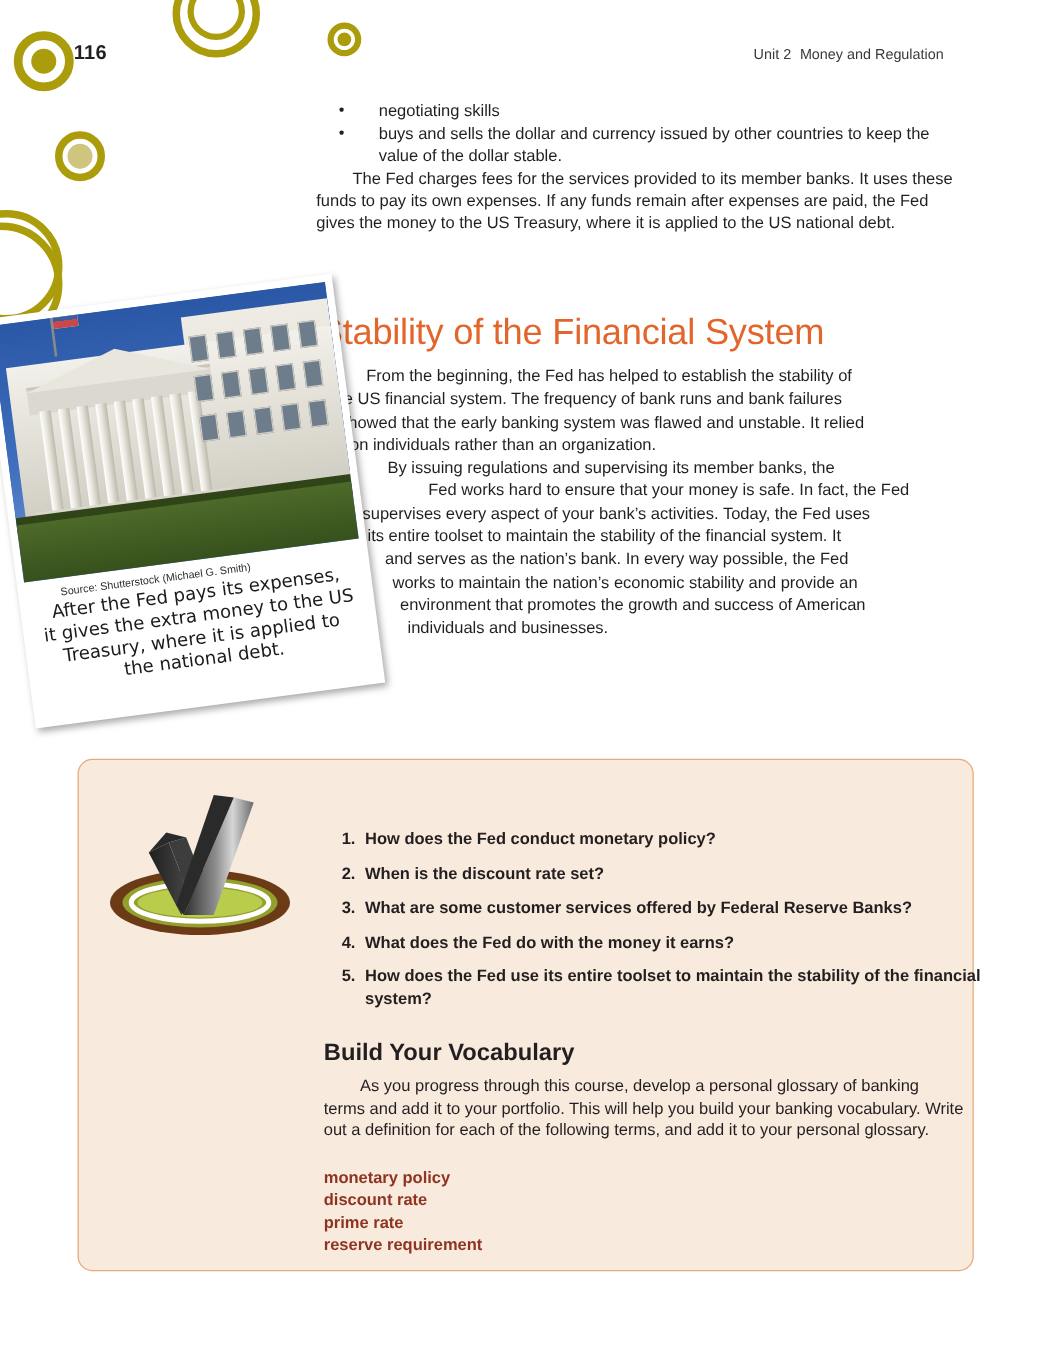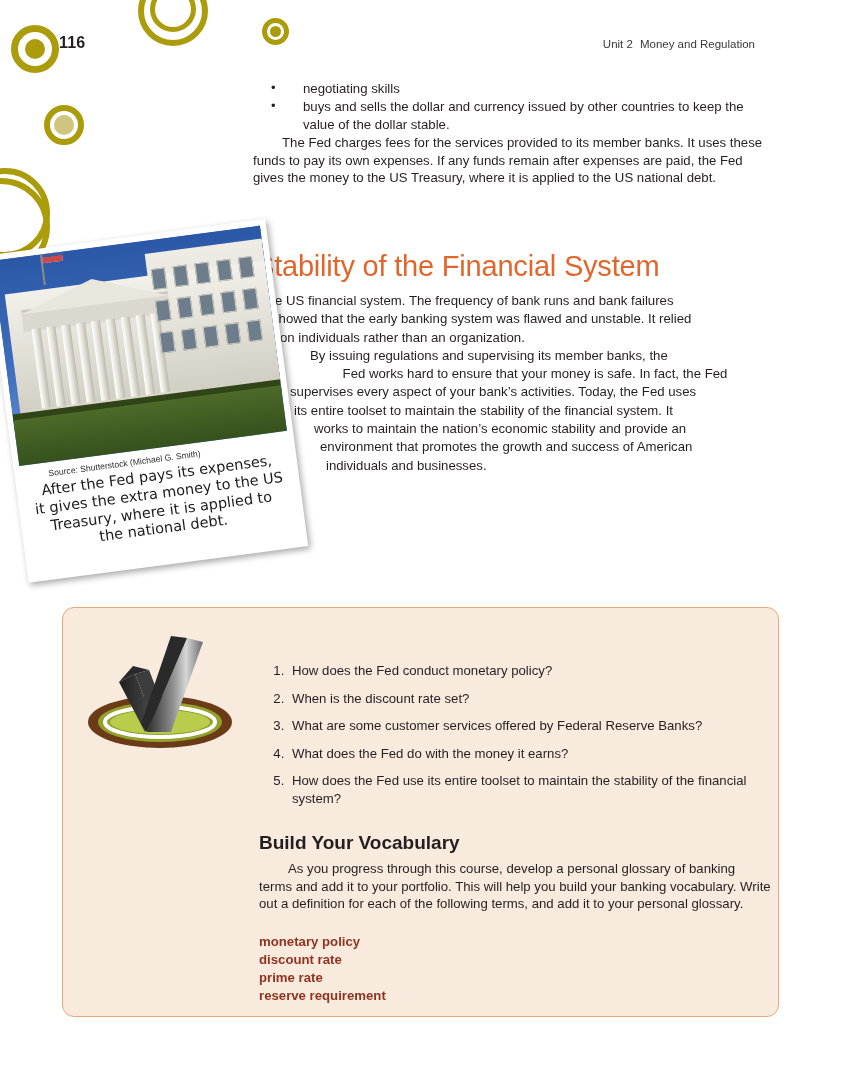--- a/index.html
+++ b/index.html
@@ -148,21 +148,21 @@
   }
   .cp-title{
     position:absolute;left:200px;top:17px;
     font-size:26px;line-height:1;color:#231f20;
   }
   ol.cp-list{
     position:absolute;left:200px;top:54px;width:505px;
     margin:0;padding:0 0 0 25px;
     font-size:13.2px;line-height:1.33;color:#231f20;
   }
-  ol.cp-list li{margin:0 0 10px 0;padding-left:4px;}
+  ol.cp-list li{margin:0 0 10px 0;padding-left:4px;font-weight:bold;}
 
   .bv-title{
     position:absolute;left:196px;top:224px;
     font-size:19px;font-weight:bold;color:#231f20;
   }
   .bv-body{
     position:absolute;left:196px;top:252px;width:512px;
     font-size:13.2px;line-height:1.33;color:#231f20;
   }
   .bv-body p{margin:0;text-indent:29px;}
@@ -204,27 +204,29 @@
     <ul class="bullets">
       <li><span class="bul">•</span><span>negotiating skills</span></li>
       <li><span class="bul">•</span><span>buys and sells the dollar and currency issued by other countries to keep the value of the dollar stable.</span></li>
     </ul>
     <p class="para">The Fed charges fees for the services provided to its member banks. It uses these funds to pay its own expenses. If any funds remain after expenses are paid, the Fed gives the money to the US Treasury, where it is applied to the US national debt.</p>
   </div>
 
   <div class="sec-head">Stability of the Financial System</div>
 
   <div class="shaped">
+    <span class="ln" style="padding-left:113px;">From the beginning, the Fed has helped to establish the stability of</span>
     <span class="ln" style="padding-left:84px;">the US financial system. The frequency of bank runs and bank failures</span>
     <span class="ln" style="padding-left:92px;">showed that the early banking system was flawed and unstable. It relied</span>
     <span class="ln" style="padding-left:100px;">on individuals rather than an organization.</span>
     <span class="ln" style="padding-left:130px;">By issuing regulations and supervising its member banks, the</span>
     <span class="ln" style="padding-left:120px;text-align:center;">Fed works hard to ensure that your money is safe. In fact, the Fed</span>
     <span class="ln" style="padding-left:110px;">supervises every aspect of your bank’s activities. Today, the Fed uses</span>
     <span class="ln" style="padding-left:114px;">its entire toolset to maintain the stability of the financial system. It</span>
+    <span class="ln" style="padding-left:128px;">and serves as the nation’s bank. In every way possible, the Fed</span>
     <span class="ln" style="padding-left:134px;">works to maintain the nation’s economic stability and provide an</span>
     <span class="ln" style="padding-left:140px;">environment that promotes the growth and success of American</span>
     <span class="ln" style="padding-left:146px;">individuals and businesses.</span>
   </div>
 
   <div class="photo-wrap">
     <div class="photo-card">
 
       <div class="photo-img">
         <div class="sky"></div>

